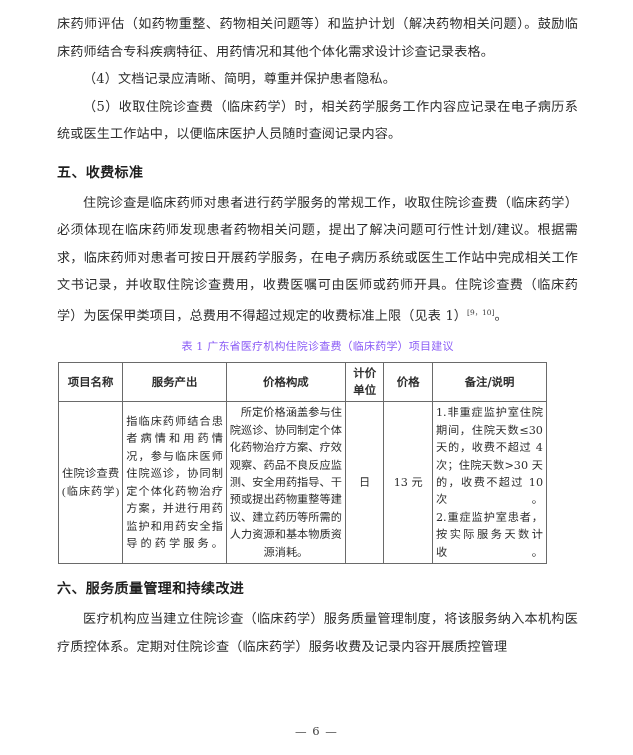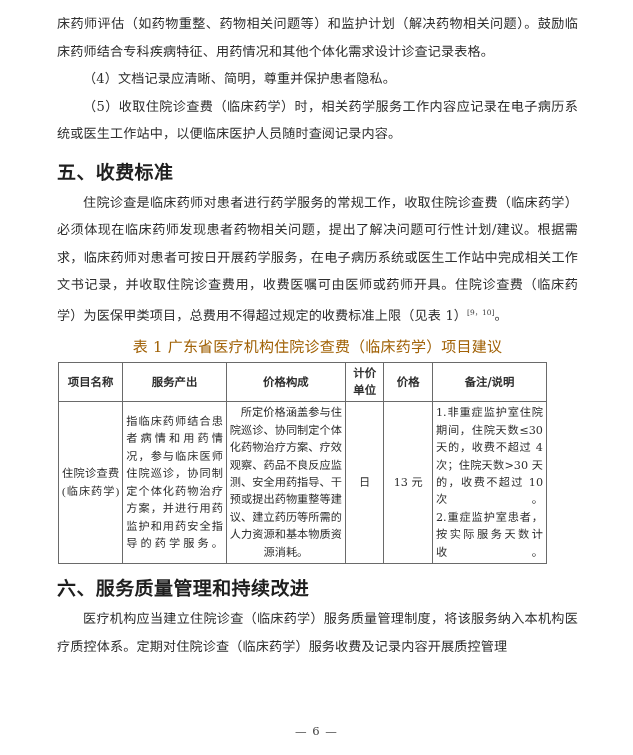--- a/index.html
+++ b/index.html
@@ -45,34 +45,34 @@
     font-size: 7.4px;
     vertical-align: super;
     letter-spacing: 0;
     color: #3a3a3a;
   }
 
   
   .heading {
     font-family: "DejaVu Sans", "Liberation Sans", sans-serif;
     font-weight: bold;
-    font-size: 19px;
+    font-size: 14px;
     line-height: 30px;
     margin: 9px 0 2px 0;
     letter-spacing: 0.4px;
     color: #1f1f1f;
   }
 
   
   .table-caption {
     text-align: center;
-    font-size: 15px;
+    font-size: 11px;
     line-height: 22px;
     margin: 7px 0 4px 0;
-    color: #a16207;
+    color: #8b5cf6;
     letter-spacing: 0.2px;
   }
   table.fee-table {
     border-collapse: collapse;
     width: 489px;
     margin: 0 0 6px 1px;
     table-layout: fixed;
   }
   table.fee-table th,
   table.fee-table td {

